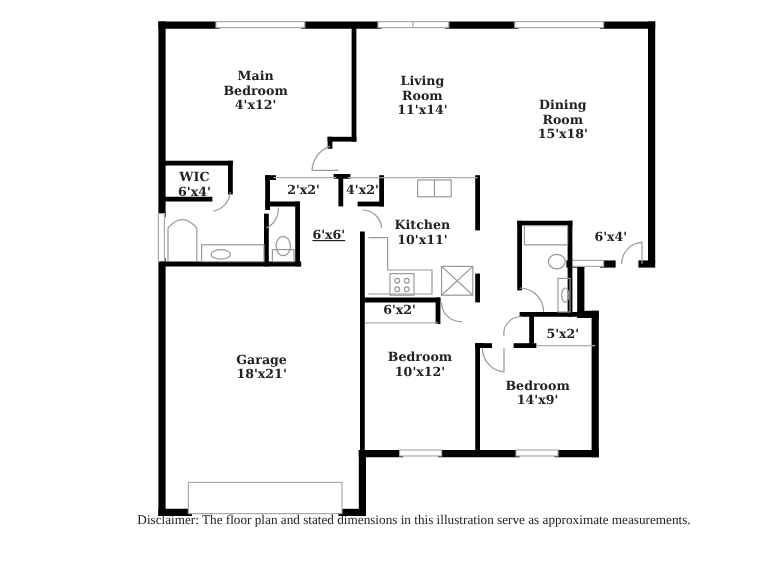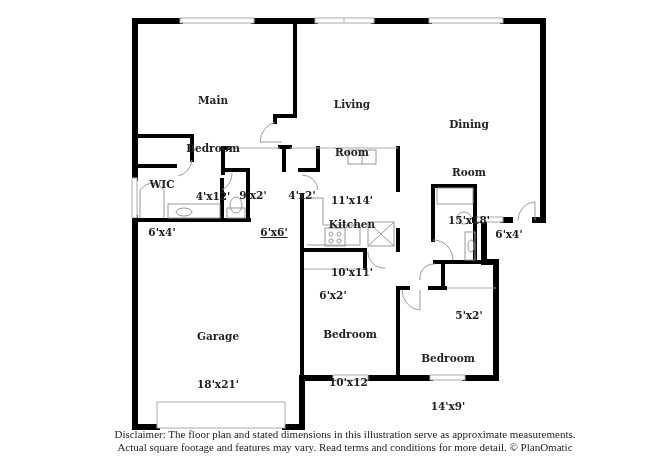--- a/index.html
+++ b/index.html
@@ -1,19 +1,19 @@
 <!DOCTYPE html>
 <html><head>
 <meta charset="utf-8">
 <style>
   html, body { margin:0; padding:0; background:#fff; }
   body { width:650px; height:473px; position:relative; overflow:hidden; font-family:"DejaVu Serif","Liberation Serif",serif; }
   #plan { position:absolute; left:0; top:0; }
   .room-label { position:absolute; text-align:center; font-family:"DejaVu Serif","Liberation Serif",serif; font-weight:bold; font-size:10.5px; line-height:12px; color:#222; transform:translateX(-50%); white-space:nowrap; }
-  .room-label span { display:block;margin-top:36px; }
+  .room-label span { display:block; }
   .disclaimer { position:absolute; left:0; width:650px; top:428px; text-align:center; font-family:"Liberation Serif","DejaVu Serif",serif; font-size:11px; line-height:13px; color:#222; }
   .disclaimer span { display:block;padding-left:40px; }
 </style>
 </head>
 <body>
 
 <svg id="plan" width="650" height="473" viewBox="0 0 650 473" xmlns="http://www.w3.org/2000/svg">
   <g fill="none" stroke="#000" stroke-width="6" stroke-linecap="square">
 
     <line x1="135" y1="21" x2="180" y2="21"></line>
@@ -163,21 +163,21 @@
 <div class="room-label" style="left:469px;top:82px;">
   <span>Dining</span>
   <span>Room</span>
   <span>15'x18'</span>
 </div>
 <div class="room-label" style="left:162px;top:142px;">
   <span>WIC</span>
   <span>6'x4'</span>
 </div>
 <div class="room-label" style="left:253px;top:153px;">
-  <span>9'x2'</span>
+  <span>2'x2'</span>
 </div>
 <div class="room-label" style="left:302px;top:153px;">
   <span>4'x2'</span>
 </div>
 <div class="room-label" style="left:274px;top:190px;text-decoration:underline;">
   <span>6'x6'</span>
 </div>
 <div class="room-label" style="left:352px;top:182px;">
   <span>Kitchen</span>
   <span>10'x11'</span>
@@ -199,14 +199,13 @@
   <span>Bedroom</span>
   <span>10'x12'</span>
 </div>
 <div class="room-label" style="left:448px;top:316px;">
   <span>Bedroom</span>
   <span>14'x9'</span>
 </div>
 
 <div class="disclaimer">
   <span>Disclaimer: The floor plan and stated dimensions in this illustration serve as approximate measurements.</span>
-  <span>Actual square footage and features may vary. Read terms and conditions for more detail. © PlanOmatic</span>
 </div>
 
 </body></html>

